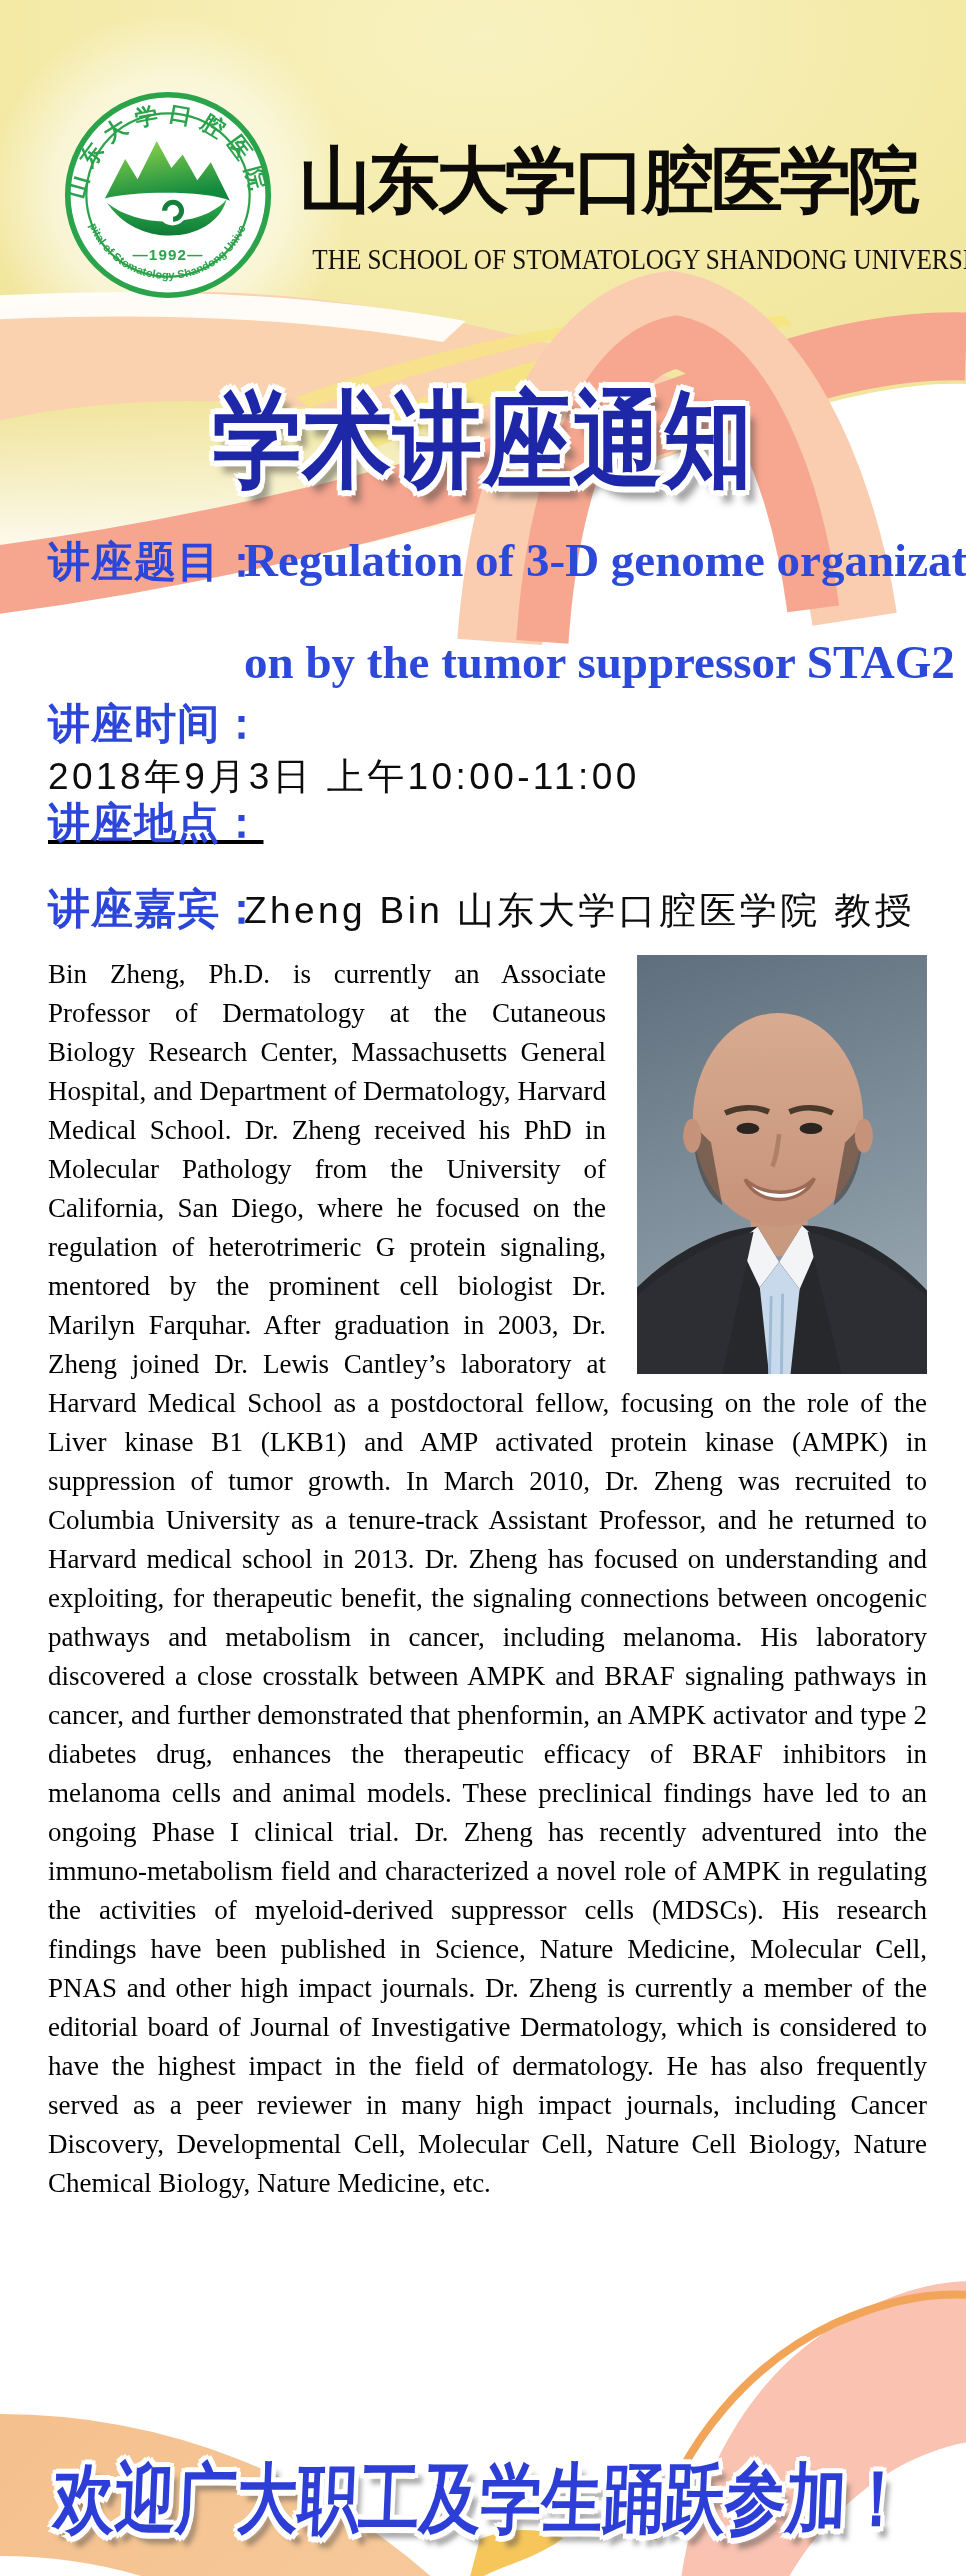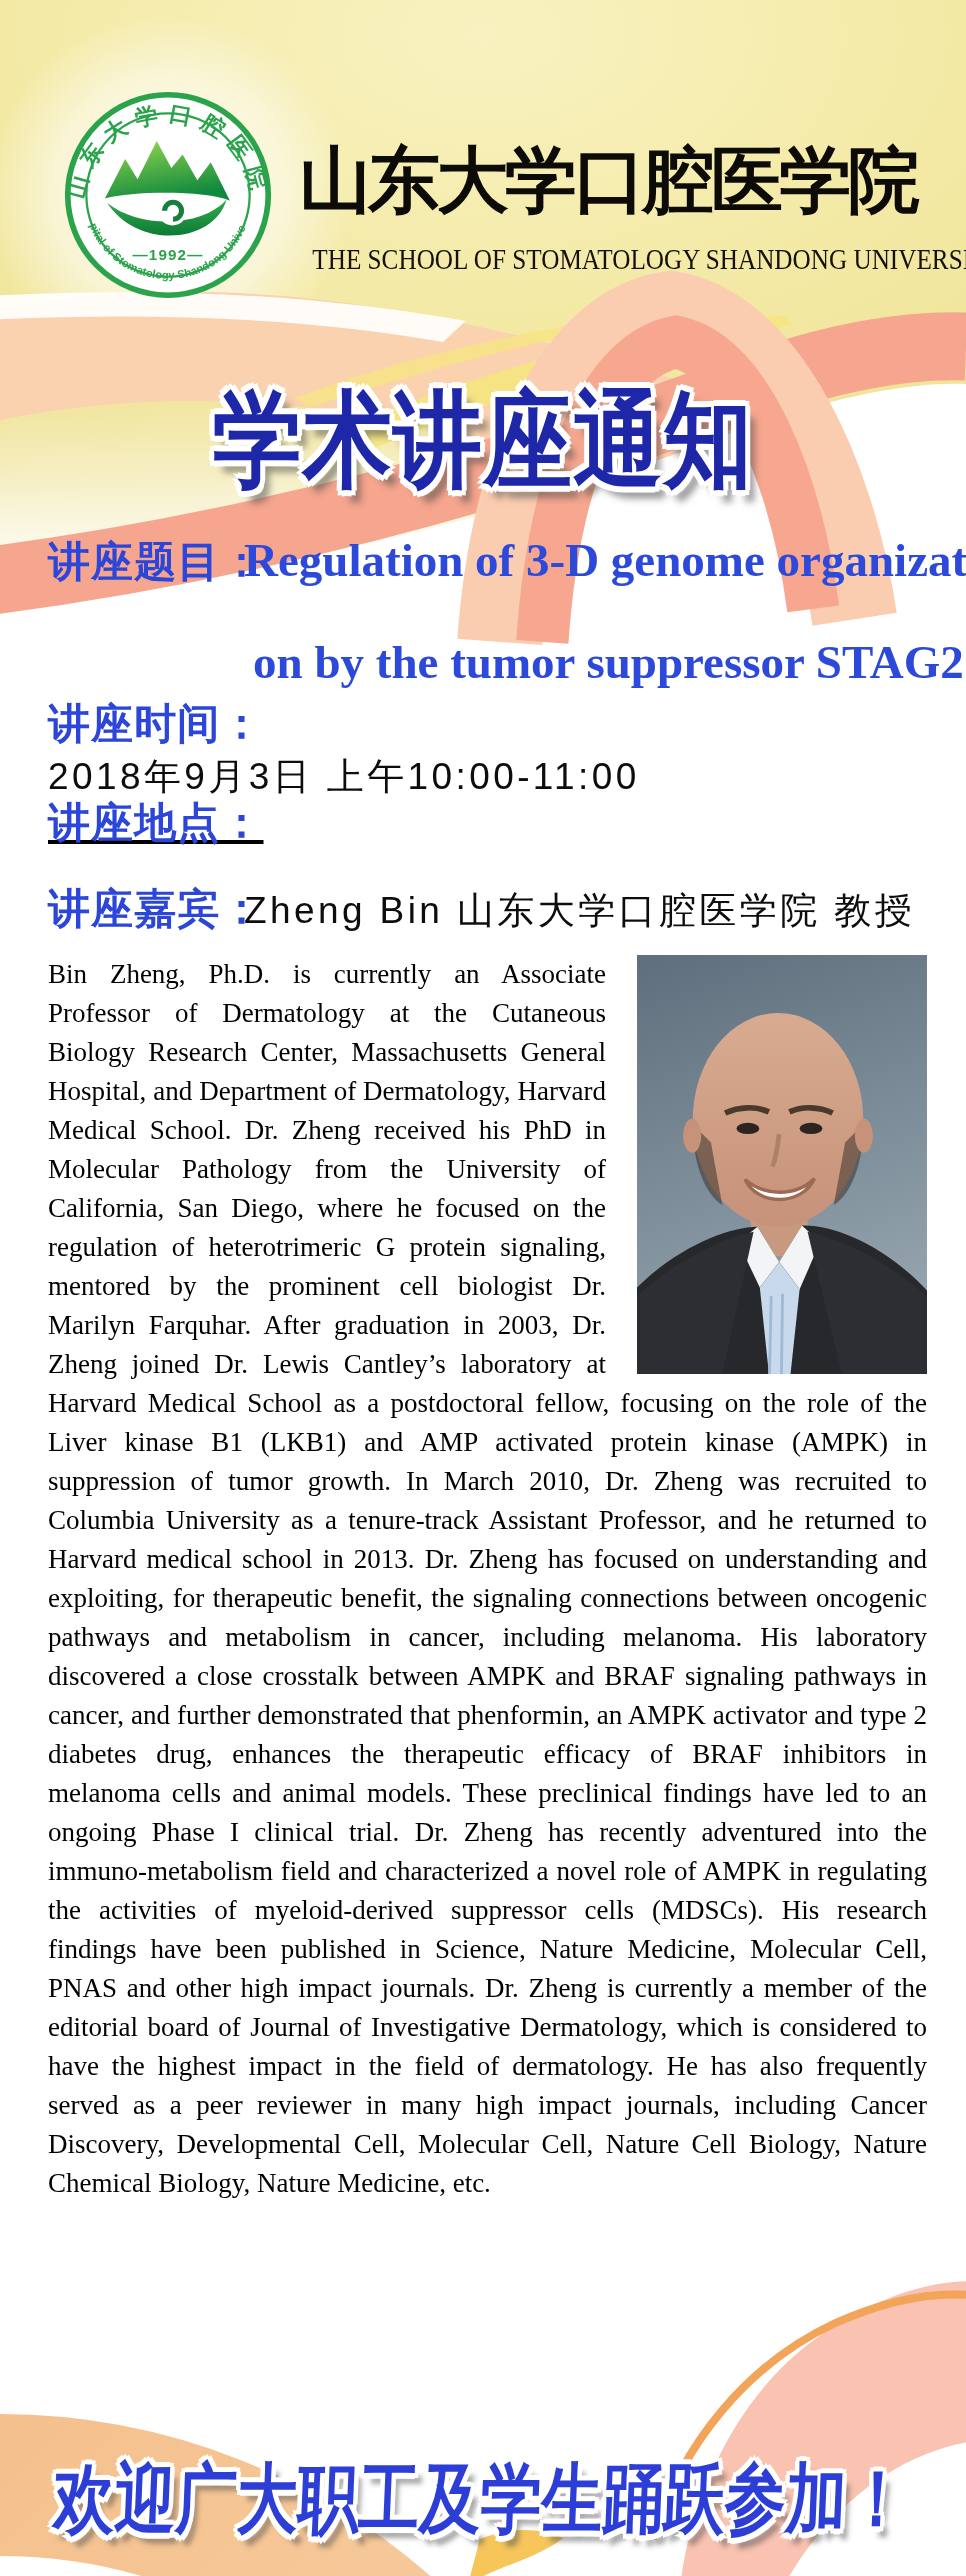--- a/index.html
+++ b/index.html
@@ -26,21 +26,21 @@
                       9px 10.2px 6.8px rgba(70,70,70,.55);}
 
   
   .info-row{position:absolute;left:48px;display:flex;align-items:baseline;white-space:nowrap;}
   .info-label{display:inline-block;width:196px;font-weight:bold;color:#2b46d8;
               font-size:42px;letter-spacing:1.1px;}
   .v-title{font-family:"Liberation Serif","DejaVu Serif",serif;font-weight:bold;
            color:#2d49da;font-size:47px;letter-spacing:0px;}
   .v-plain{color:#0d0d0d;font-size:37px;letter-spacing:3.4px;font-weight:500;}
   .row-topic{top:533px;}
-  .line2{position:absolute;left:244px;top:635px;white-space:nowrap;margin-left:9px;}
+  .line2{position:absolute;left:244px;top:635px;white-space:nowrap;}
   .row-time{top:696px;flex-direction:column;}
   .row-venue{top:795px;text-decoration:underline;}
   .row-speaker{top:881px;}
 
   
   .bio{position:absolute;left:48px;top:955px;width:879px;z-index:2;
        font-family:"Liberation Serif","DejaVu Serif",serif;font-size:27px;line-height:39px;
        text-align:justify;color:#000;}
   .photo-float{float:right;width:290px;height:419px;margin-left:31px;margin-bottom:5.7px;}
   .photo-float svg{display:block;width:290px;height:419px;}

